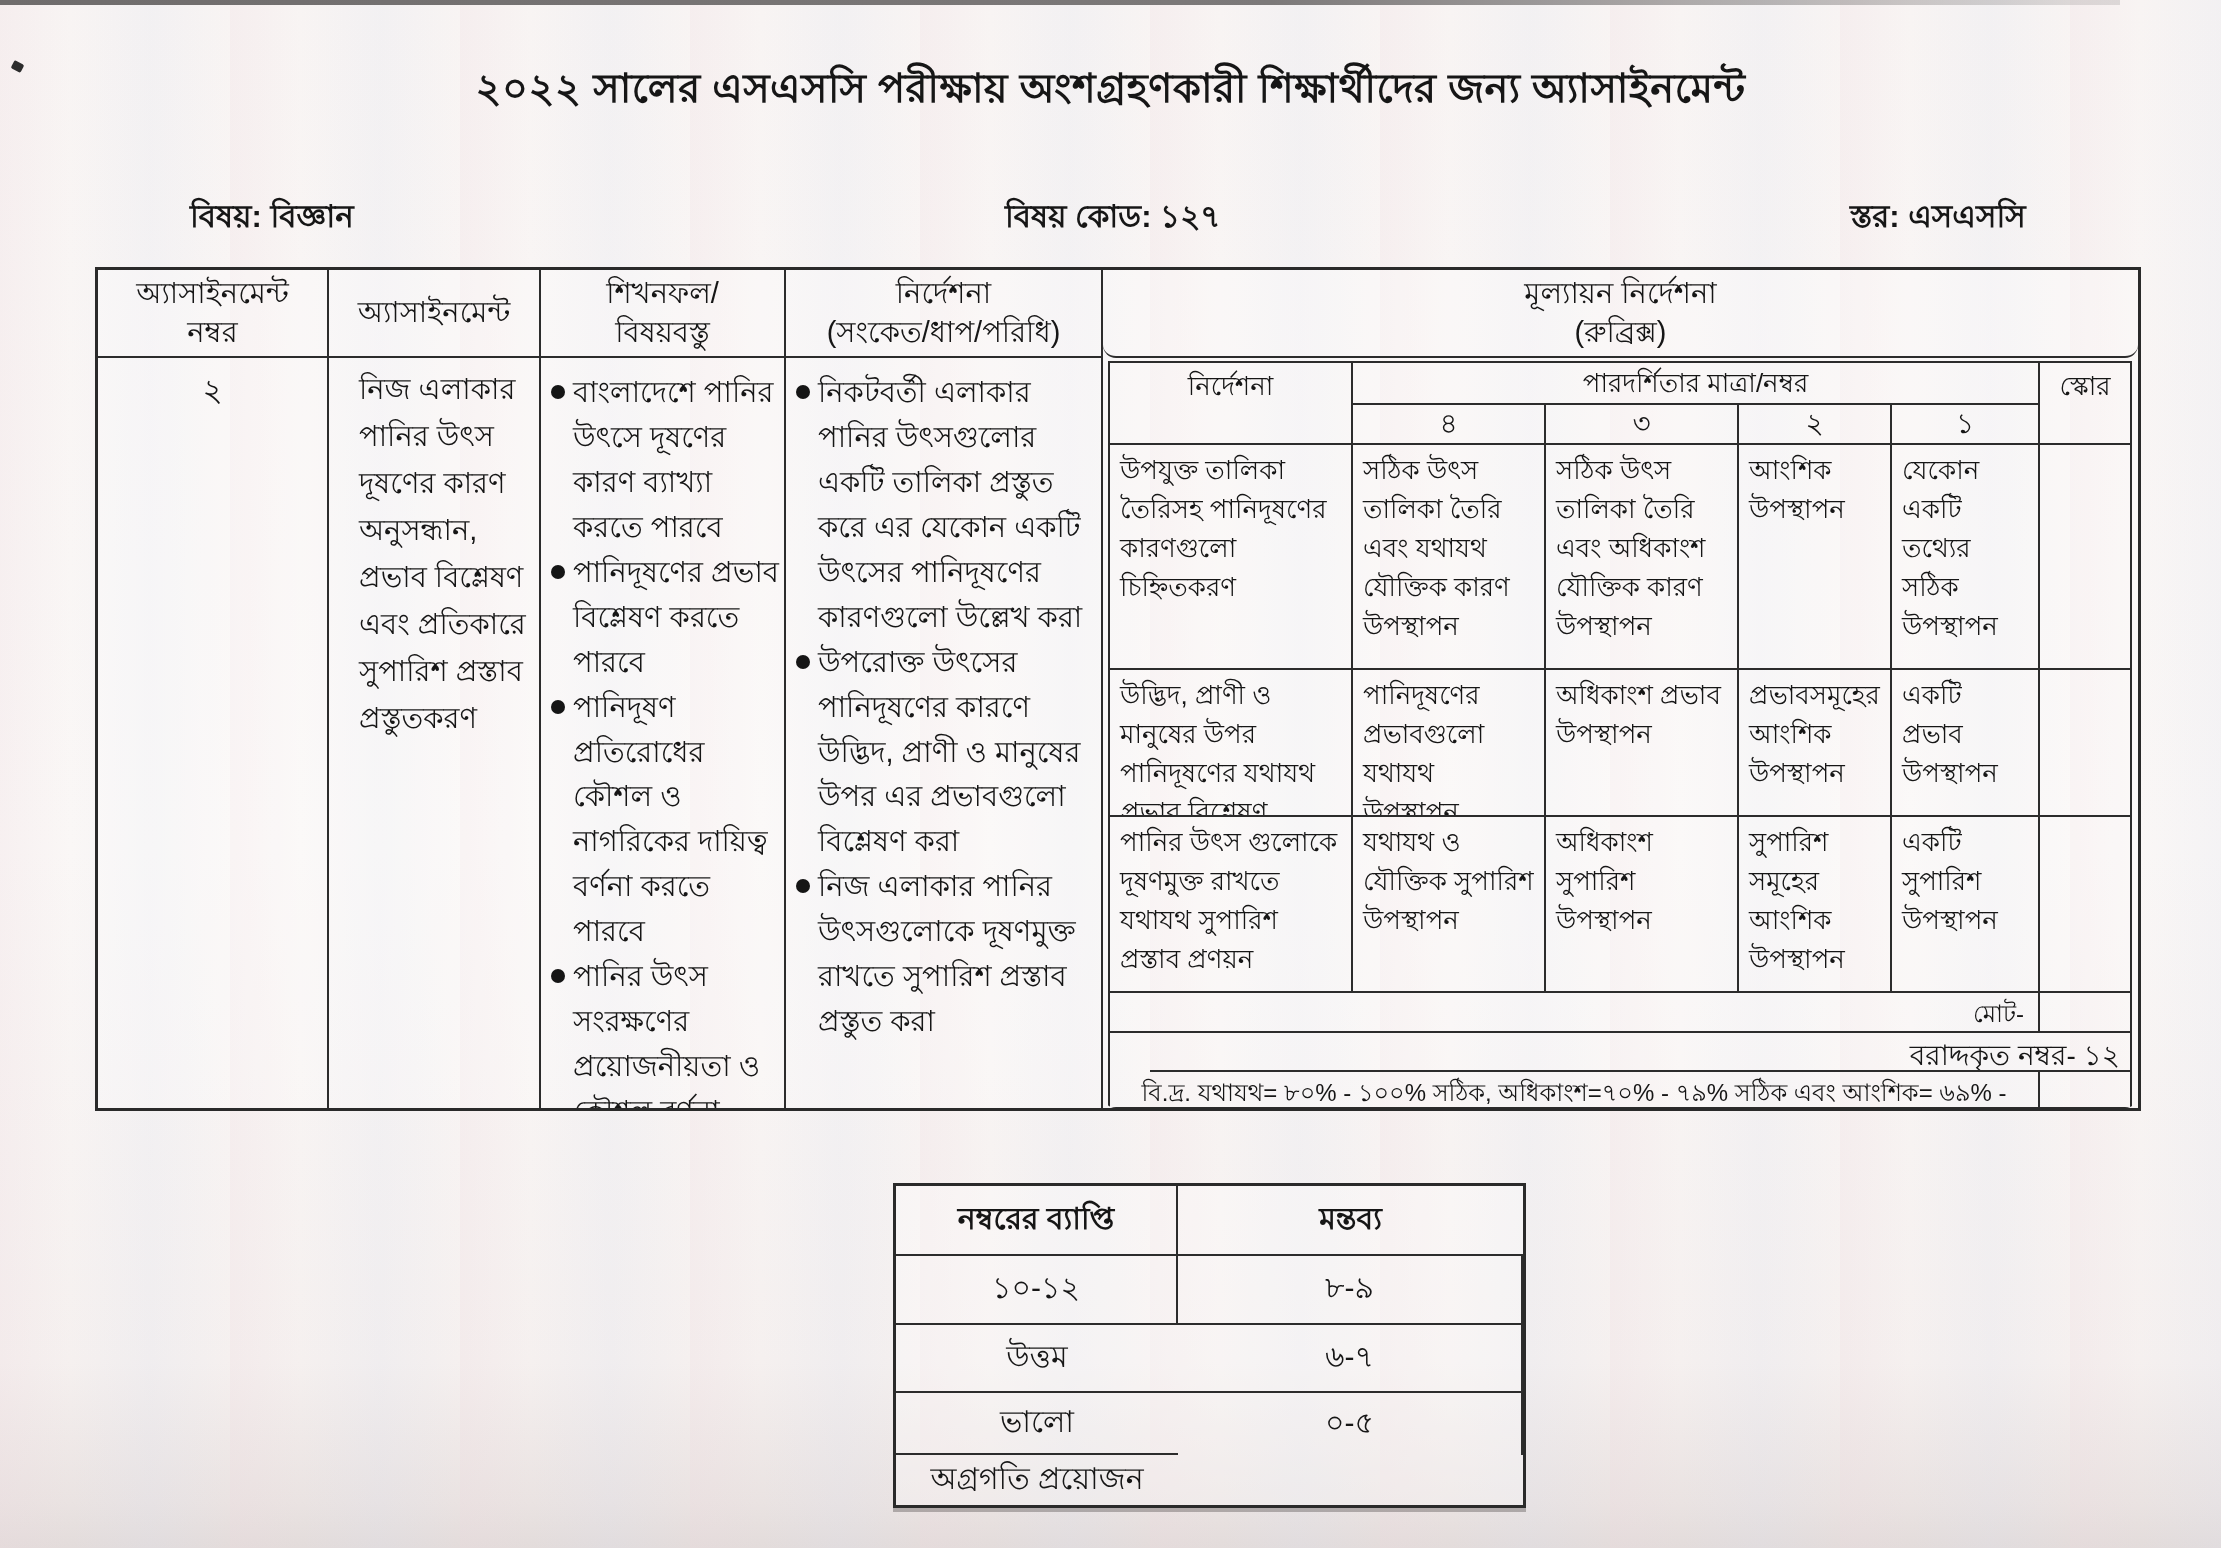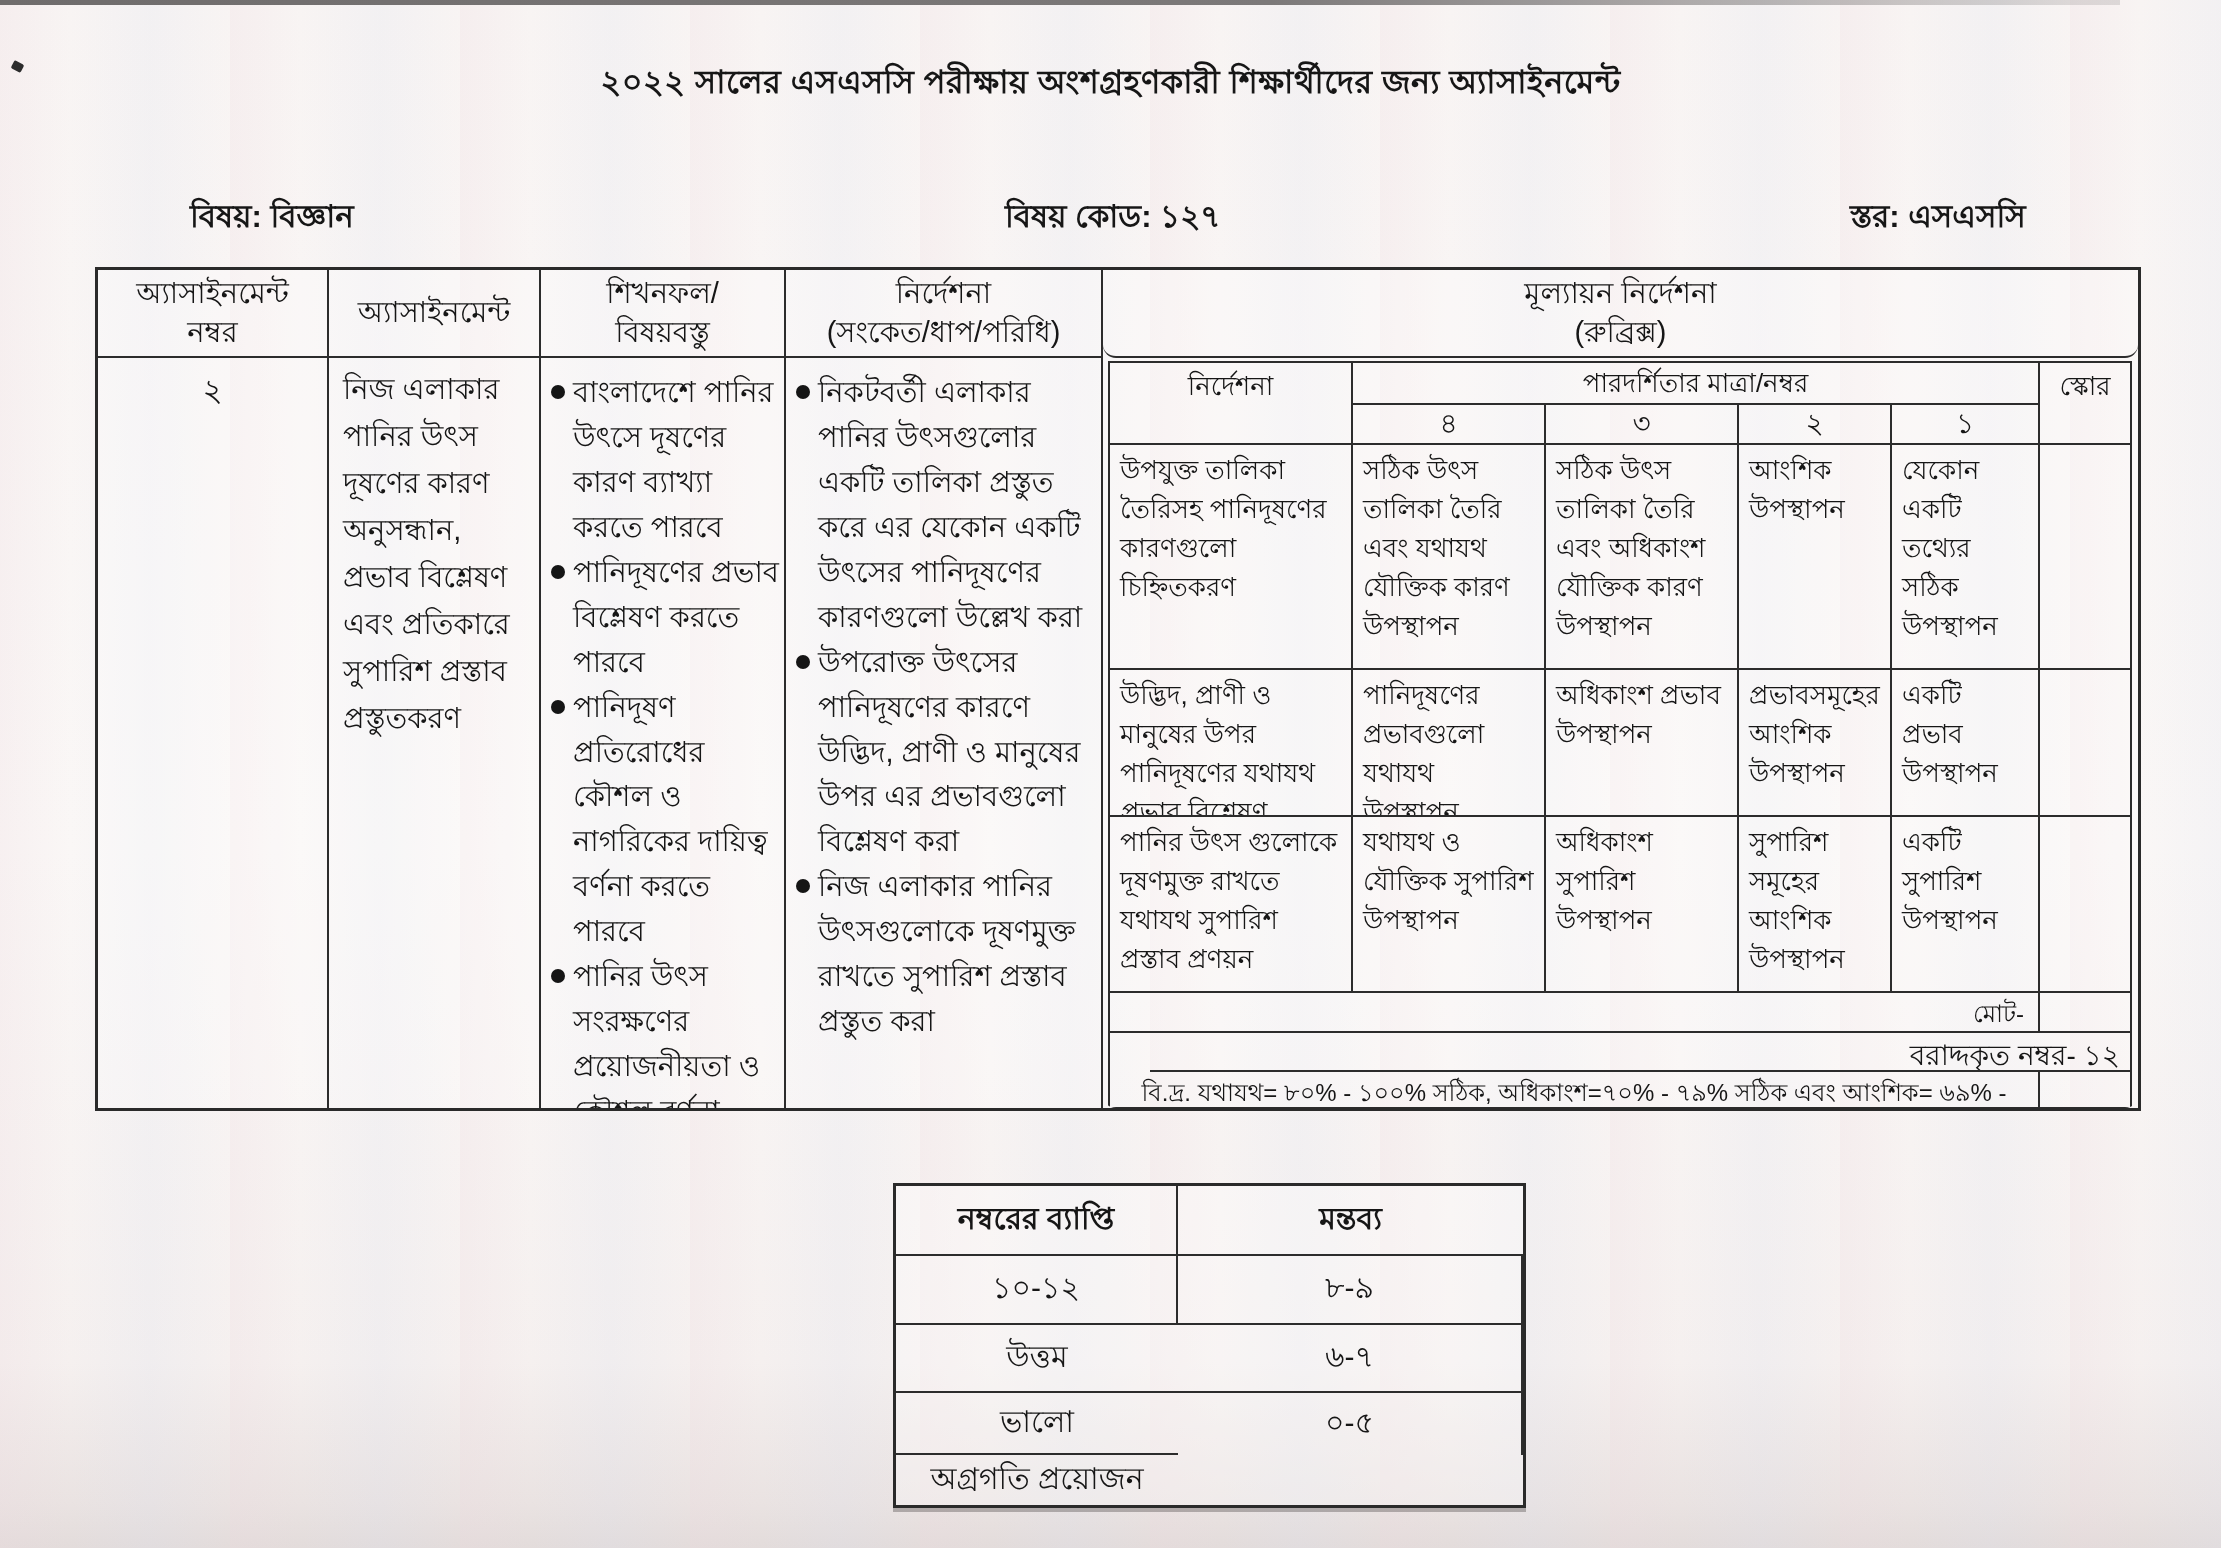--- a/index.html
+++ b/index.html
@@ -25,21 +25,21 @@
   .top-edge{
     position:absolute;top:0;left:0;width:2120px;height:5px;
     background:linear-gradient(90deg,#6f6c6c 0%,#7c7979 60%,rgba(140,136,136,.25) 98%);
   }
   .speck{
     position:absolute;left:12px;top:62px;width:11px;height:9px;
     background:#2c2c2c;border-radius:2px;transform:rotate(28deg);
   }
   .title{
     position:absolute;top:57px;left:0;width:100%;
-    text-align:center;font-size:32px;font-weight:bold;letter-spacing:.5px;
+    text-align:center;font-size:40px;font-weight:bold;letter-spacing:.5px;
     white-space:nowrap;
   }
   .meta{position:absolute;top:192px;left:0;width:100%;font-size:31px;font-weight:bold;}
   .meta .m-subject{position:absolute;left:190px;top:0;}
   .meta .m-code{position:absolute;left:1005px;top:0;}
   .meta .m-level{position:absolute;left:1850px;top:0;}
 
   
   .main-table{
     position:absolute;left:95px;top:267px;
@@ -51,21 +51,21 @@
   }
   .mt{border-right:2px solid #2c2c2c;border-bottom:2px solid #2c2c2c;overflow:hidden;}
   .mt.hdr{
     display:flex;align-items:center;justify-content:center;
     text-align:center;font-size:29px;line-height:1.35;white-space:pre-line;
     padding:4px 6px;
   }
   .mt.lastcol{border-right:none;border-radius:13px;}
   .mt.lastrow{border-bottom:none;}
   .cell-num{font-size:31px;text-align:center;padding-top:8px;}
-  .cell-text{font-size:29px;line-height:1.62;padding:8px 10px 8px 14px;}
+  .cell-text{font-size:29px;line-height:1.62;padding:8px 10px 8px 14px;margin-left:16px;}
   .bullets{padding:12px 4px 6px 8px;}
   .bullet-item{display:flex;align-items:flex-start;font-size:29px;line-height:1.55;}
   .bullet-item .dot{
     flex:0 0 auto;width:14px;height:14px;border-radius:50%;
     background:#151515;margin:15px 8px 0 2px;
   }
   .bi-text{flex:1 1 auto;}
 
   
   .rubric-wrap{position:relative;}

